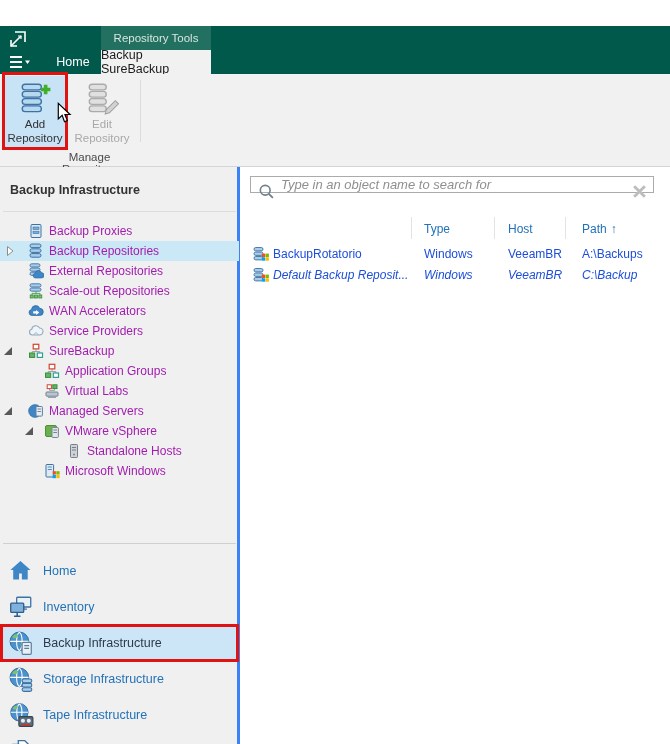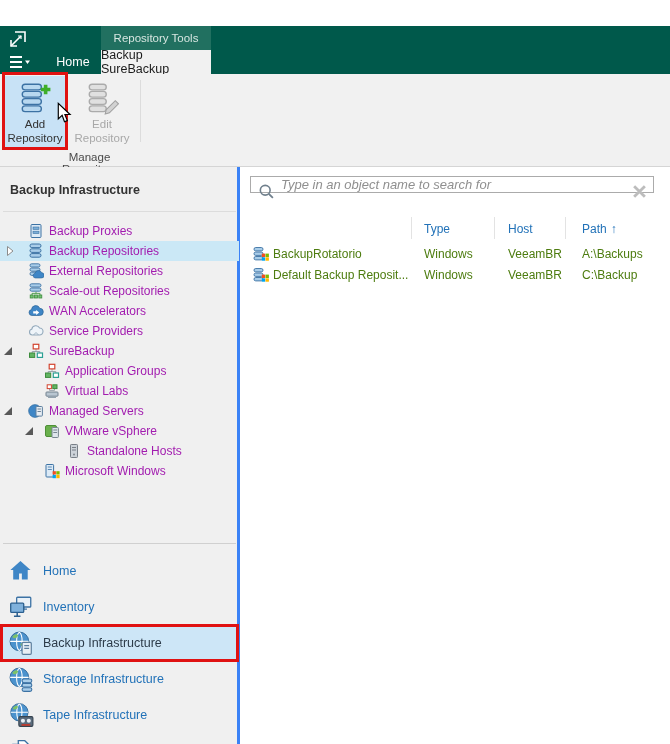--- a/index.html
+++ b/index.html
@@ -73,22 +73,22 @@
 
   .thead-cell { position:absolute; top:51px; height:22px; font-size:12px; color:#2272b8;
                 display:flex; align-items:center; cursor:pointer; }
   .col-name { left:12px; width:150px; } .col-type { left:183px; width:64px; }
   .col-host { left:267px; width:60px; } .col-path { left:341px; width:72px; }
   .colsep { position:absolute; top:50px; width:1px; height:22px; background:#e3e3e3; }
   .cs1 { left:170px; } .cs2 { left:253px; } .cs3 { left:324px; }
   .sort-arrow { margin-left:4px; font-size:12px; color:#2272b8; }
 
   .grow { position:absolute; left:0; width:429px; height:21px; cursor:pointer; }
-  .grow.r0 { top:76px; } .grow.r1 { top:97px; }
-  .gcell { position:absolute; top:0; height:21px; display:flex; align-items:center; font-size:12px; color:#4d7c0f;
+  .grow.r0 { top:76px; } .grow.r1 { top:97px;font-style:italic; }
+  .gcell { position:absolute; top:0; height:21px; display:flex; align-items:center; font-size:12px; color:#1d4ed8;
            white-space:nowrap; }
   .gc-icon { left:12px; width:16px; } .gc-name { left:32px; width:138px; }
   .gc-type { left:183px; } .gc-host { left:267px; } .gc-path { left:341px; }
 </style>
 </head>
 <body>
 
 <div class="app">
 
   <div class="titlebar">

